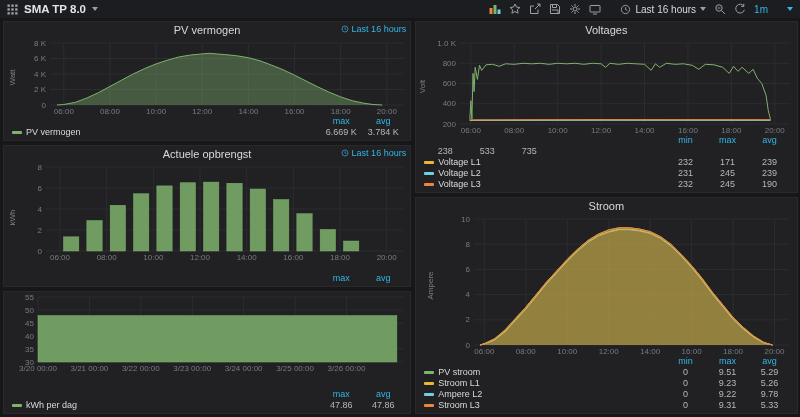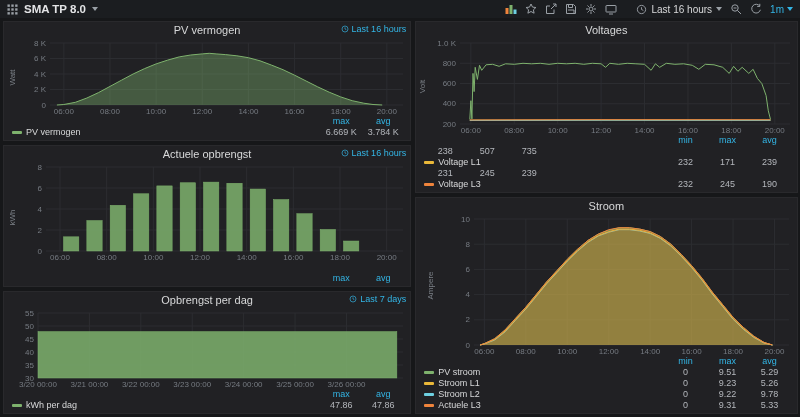--- a/index.html
+++ b/index.html
@@ -19,21 +19,21 @@
   .nav-right { gap: 8px; }
   .dash-title { font-size: 11.5px; font-weight: bold; color: #e3e4e6; }
   .nav-icon { display: inline-flex; align-items: center; color: #9aa0a6; cursor: pointer; }
   .caret {
     width: 0; height: 0; display: inline-block;
     border-left: 3px solid transparent; border-right: 3px solid transparent;
     border-top: 4px solid #9aa0a6;
   }
   .caret.blue { border-top-color: #33b5e5; }
   .time-picker { display: flex; align-items: center; gap: 4px; font-size: 10px; color: #d8d9da; cursor: pointer; }
-  .refresh-int { display: flex; align-items: center; gap: 3px; font-size: 10px; color: #33b5e5; cursor: pointer; text-align: center; }
+  .refresh-int { display: flex; align-items: center; gap: 19px; font-size: 10px; color: #33b5e5; cursor: pointer; text-align: center; }
   .nav-gap { width: 3px; }
   
   .content { display: flex; gap: 4px; padding: 3px; }
   .col { display: flex; flex-direction: column; gap: 4px; }
   .col-left { width: 477px; border-radius: 18px; }
   .col-right { width: 440px; }
   .panel {
     background: #212124; border: 1px solid rgba(255,255,255,0.04);
     position: relative; display: flex; flex-direction: column;
   }
@@ -273,30 +273,20 @@
       <div class="legend">
           <div class="lrow">
             <div class="lname"></div>
             <div class="lstat lhead">max</div>
             <div class="lstat lhead">avg</div>
           </div>
         </div>
     </div>
 
     <div class="panel" style="height:123px">
-      <div class="panel-header">
-        <span>Opbrengst per dag</span>
-        <span class="time-badge">
-          <svg width="8" height="8" viewBox="0 0 12 12">
-              <circle cx="6" cy="6" r="4.5" fill="none" stroke="#33b5e5"></circle>
-              <path d="M6 3.5V6l2 1" fill="none" stroke="#33b5e5"></path>
-            </svg>
-          <span>Last 7 days</span>
-        </span>
-      </div>
       <div class="panel-body">
         <div class="ylabel">
             <span></span>
           </div>
         <div class="plot"><svg width="394" height="81">
               <line x1="22" x2="22" y1="5" y2="70" stroke="#2c2d31"></line>
               <text x="22" y="79" text-anchor="middle">3/20 00:00</text>
               <line x1="73.40845070422534" x2="73.40845070422534" y1="5" y2="70" stroke="#2c2d31"></line>
               <text x="73.40845070422534" y="79" text-anchor="middle">3/21 00:00</text>
               <line x1="124.8169014084507" x2="124.8169014084507" y1="5" y2="70" stroke="#2c2d31"></line>
@@ -389,33 +379,37 @@
       </div>
       <div class="legend">
           <div class="lrow">
             <div class="lname"></div>
             <div class="lstat lhead">min</div>
             <div class="lstat lhead">max</div>
             <div class="lstat lhead">avg</div>
           </div>
           <div class="lrow">
             <div class="lstat">238</div>
-            <div class="lstat">507</div>
+            <div class="lstat">533</div>
             <div class="lstat">735</div>
           </div>
           <div class="lrow">
             <div class="lname">
               <div class="lmark" style="background: rgb(234, 184, 57);"></div>
               <span>Voltage L1</span>
             </div>
             <div class="lstat">232</div>
             <div class="lstat">171</div>
             <div class="lstat">239</div>
           </div>
           <div class="lrow">
+            <div class="lname">
+              <div class="lmark" style="background: rgb(110, 208, 224);"></div>
+              <span>Voltage L2</span>
+            </div>
             <div class="lstat">231</div>
             <div class="lstat">245</div>
             <div class="lstat">239</div>
           </div>
           <div class="lrow">
             <div class="lname">
               <div class="lmark" style="background: rgb(239, 132, 60);"></div>
               <span>Voltage L3</span>
             </div>
             <div class="lstat">232</div>
@@ -493,30 +487,30 @@
               <div class="lmark" style="background: rgb(234, 184, 57);"></div>
               <span>Stroom L1</span>
             </div>
             <div class="lstat">0</div>
             <div class="lstat">9.23</div>
             <div class="lstat">5.26</div>
           </div>
           <div class="lrow">
             <div class="lname">
               <div class="lmark" style="background: rgb(110, 208, 224);"></div>
-              <span>Stroom L2</span>
+              <span>Ampere L2</span>
             </div>
             <div class="lstat">0</div>
             <div class="lstat">9.22</div>
             <div class="lstat">9.78</div>
           </div>
           <div class="lrow">
             <div class="lname">
               <div class="lmark" style="background: rgb(239, 132, 60);"></div>
-              <span>Actuele L3</span>
+              <span>Stroom L3</span>
             </div>
             <div class="lstat">0</div>
             <div class="lstat">9.31</div>
             <div class="lstat">5.33</div>
           </div>
         </div>
     </div>
 
   </div>
 </div>

